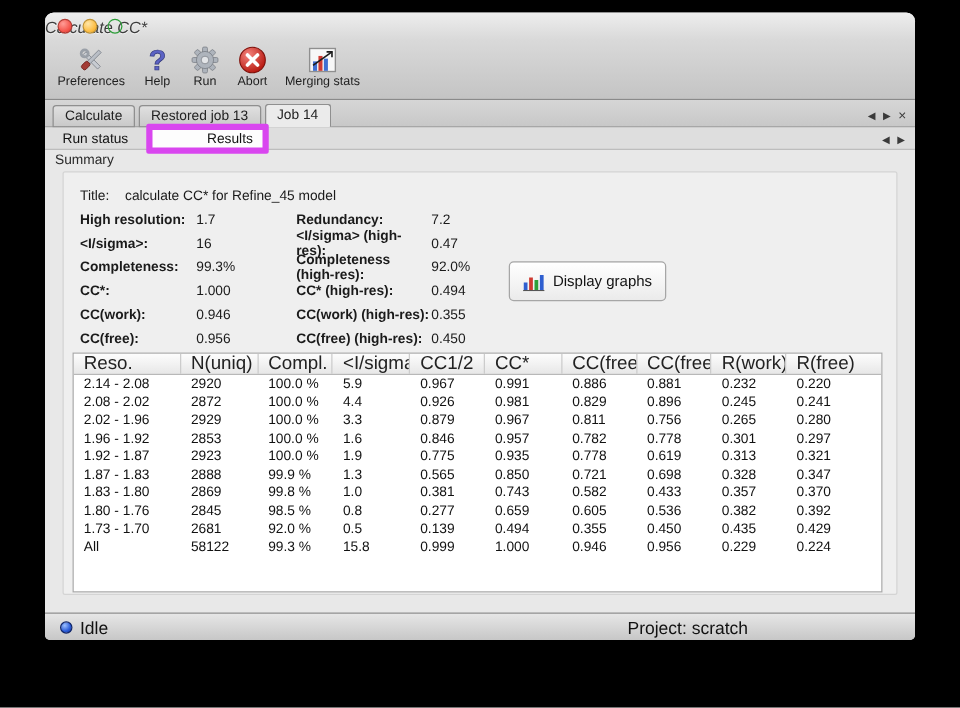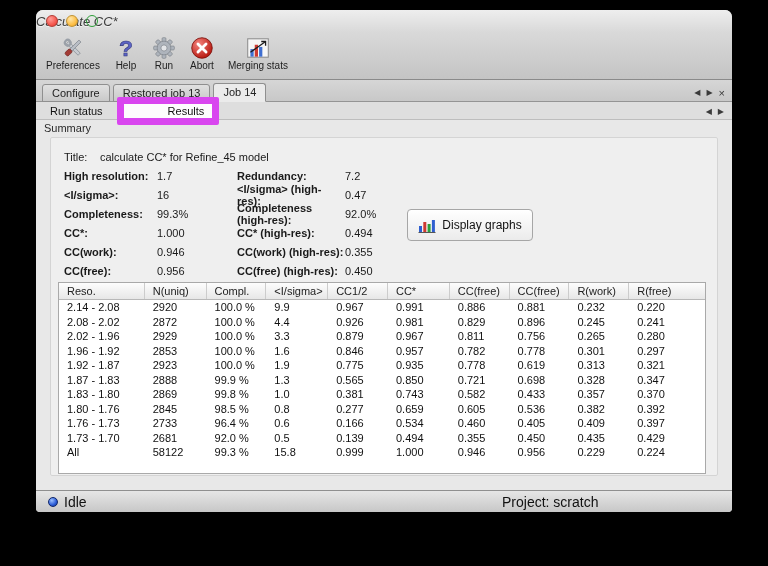--- a/index.html
+++ b/index.html
@@ -43,21 +43,21 @@
   .tab.active{background:#ebebeb;height:17px;border-bottom:1px solid #ebebeb;}
   .tabctrl{position:absolute;right:7px;bottom:4px;display:flex;gap:6px;align-items:center;}
   .tabctrl span{font-size:8px;color:#3a3a3a;cursor:default;}
   .tabctrl .x{font-size:11px;line-height:8px;}
   
   .substrip{
     height:18px;background:#dedede;border-bottom:1px solid #bdbdbd;
     display:flex;align-items:center;padding:0 6px;box-sizing:border-box;position:relative;gap:6px;
   }
   .subtab{font-size:11px;padding:1px 8px;color:#111;cursor:default;}
-  .subtab.active{background:#fdfdfd;border:7px solid #d946ef;border-radius:2px;padding-left:44px;}
+  .subtab.active{background:#fdfdfd;border:5px solid #d946ef;border-radius:2px;padding-left:44px;}
   .subctrl{position:absolute;right:8px;top:5px;display:flex;gap:6px;}
   .subctrl span{font-size:8px;color:#3a3a3a;}
   
   .sectionrow{height:16px;font-size:11px;color:#2a2a2a;padding:2px 0 0 8px;box-sizing:border-box;}
   
   .panel{
     margin:1px 14px 0 14px;height:339px;box-sizing:border-box;
     background:#efefef;border:1px solid #d4d4d4;border-radius:2px;
   }
   .summary{position:relative;padding:9px 0 0 13px;font-size:11px;height:133px;}
@@ -76,21 +76,21 @@
     box-shadow:inset 0 1px 0 rgba(255,255,255,.7);
     margin-left:36px;
   }
   
   .datatable{
     margin:2px 0 0 7px;width:648px;height:192px;box-sizing:border-box;
     background:#fff;border:1px solid #a9a9a9;overflow:hidden;
   }
   .thead{display:flex;height:17px;background:linear-gradient(#fdfdfd,#e7e7e7);border-bottom:1px solid #b8b8b8;box-sizing:border-box;}
   .th{
-    font-size:11px;line-height:16px;padding-left:8px;box-sizing:border-box;
+    font-size:15px;line-height:16px;padding-left:8px;box-sizing:border-box;
     border-right:1px solid #cccccc;white-space:nowrap;overflow:hidden;color:#222;
   }
   .tr{display:flex;height:14.5px;}
   .td{
     font-size:11px;line-height:14.5px;padding-left:8px;box-sizing:border-box;
     white-space:nowrap;overflow:hidden;color:#111;
   }
   .th:nth-child(1),.td:nth-child(1){width:86px;}
   .th:nth-child(2),.td:nth-child(2){width:62px;}
   .th:nth-child(3),.td:nth-child(3){width:60px;}
@@ -190,21 +190,21 @@
           <rect x="13" y="10" width="3" height="9" fill="#3f6fd1"></rect>
           <path d="M5 15 L19 5" stroke="#1c1c1c" stroke-width="1.2" fill="none"></path>
           <path d="M15 5 L19 5 L19 9" stroke="#1c1c1c" stroke-width="1.2" fill="none"></path>
         </svg>
       </div>
       <div class="tblabel">Merging stats</div>
     </div>
   </div>
 
   <div class="tabstrip">
-    <div class="tab">Configure</div>
+    <div class="tab">Calculate</div>
     <div class="tab">Restored job 13</div>
     <div class="tab active">Job 14</div>
     <div class="tabctrl">
       <span>◀</span>
       <span>▶</span>
       <span class="x">×</span>
     </div>
   </div>
 
   <div class="substrip">
@@ -288,21 +288,21 @@
           <div class="th">CC(free)</div>
           <div class="th">CC(free)</div>
           <div class="th">R(work)</div>
           <div class="th">R(free)</div>
         </div>
       <div class="tbody">
           <div class="tr">
             <div class="td">2.14 - 2.08</div>
             <div class="td">2920</div>
             <div class="td">100.0 %</div>
-            <div class="td">9.9</div>
+            <div class="td">5.9</div>
             <div class="td">0.967</div>
             <div class="td">0.991</div>
             <div class="td">0.886</div>
             <div class="td">0.881</div>
             <div class="td">0.232</div>
             <div class="td">0.220</div>
           </div>
           <div class="tr">
             <div class="td">2.08 - 2.02</div>
             <div class="td">2872</div>
@@ -381,32 +381,20 @@
             <div class="td">98.5 %</div>
             <div class="td">0.8</div>
             <div class="td">0.277</div>
             <div class="td">0.659</div>
             <div class="td">0.605</div>
             <div class="td">0.536</div>
             <div class="td">0.382</div>
             <div class="td">0.392</div>
           </div>
           <div class="tr">
-            <div class="td">1.76 - 1.73</div>
-            <div class="td">2733</div>
-            <div class="td">96.4 %</div>
-            <div class="td">0.6</div>
-            <div class="td">0.166</div>
-            <div class="td">0.534</div>
-            <div class="td">0.460</div>
-            <div class="td">0.405</div>
-            <div class="td">0.409</div>
-            <div class="td">0.397</div>
-          </div>
-          <div class="tr">
             <div class="td">1.73 - 1.70</div>
             <div class="td">2681</div>
             <div class="td">92.0 %</div>
             <div class="td">0.5</div>
             <div class="td">0.139</div>
             <div class="td">0.494</div>
             <div class="td">0.355</div>
             <div class="td">0.450</div>
             <div class="td">0.435</div>
             <div class="td">0.429</div>

